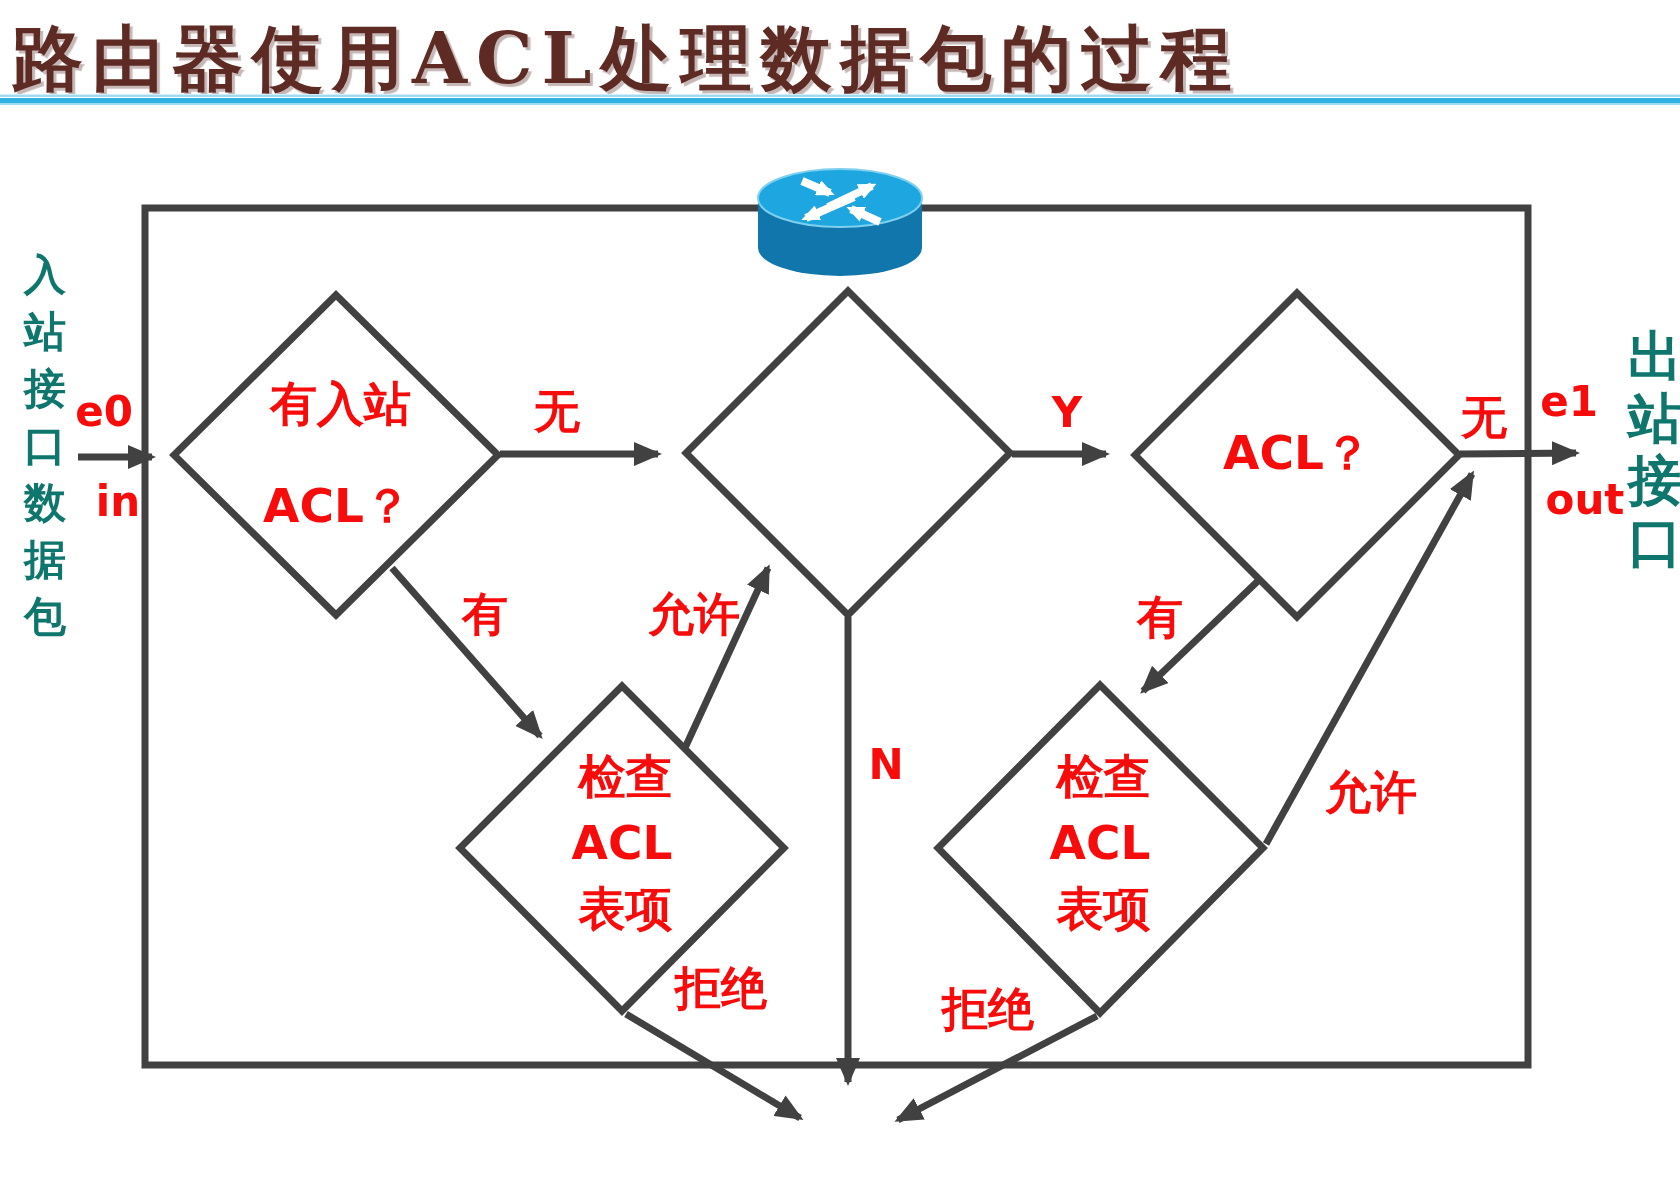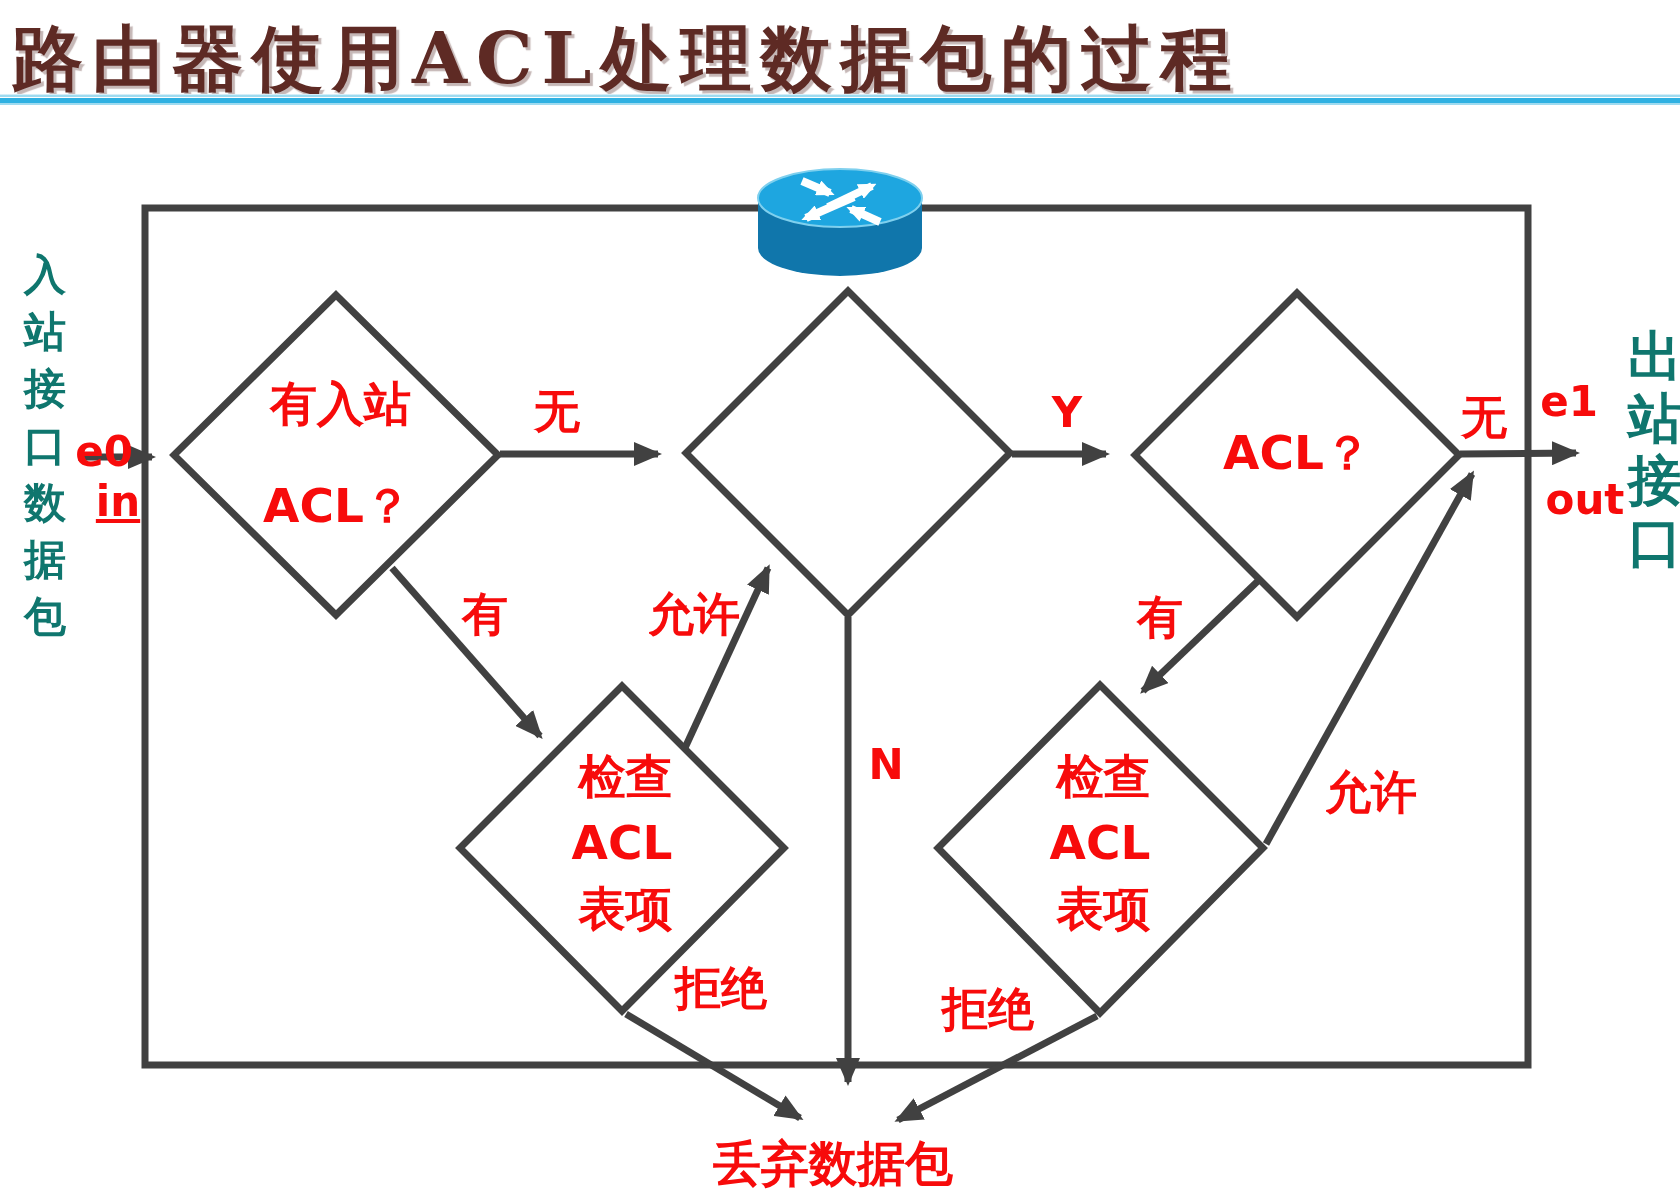--- a/index.html
+++ b/index.html
@@ -61,22 +61,22 @@
       <path d="M758,198 v50 a82,28 0 0 0 164,0 v-50 z" fill="#1076ab"></path>
       <ellipse cx="840" cy="198" rx="82" ry="29" fill="#1ea6e0" stroke="#7fd0ee" stroke-width="2"></ellipse>
       <line x1="828" y1="207" x2="872" y2="186" stroke="#ffffff" stroke-width="8" marker-end="url(#ahw)"></line>
       <line x1="854" y1="197" x2="806" y2="218" stroke="#ffffff" stroke-width="8" marker-end="url(#ahw)"></line>
       <line x1="802" y1="181" x2="830" y2="193" stroke="#ffffff" stroke-width="8" marker-end="url(#ahw)"></line>
       <line x1="880" y1="222" x2="851" y2="209" stroke="#ffffff" stroke-width="8" marker-end="url(#ahw)"></line>
     </g>
   </svg>
 
   <div class="vlbl" style="left:22px;top:246px;font-size:42px;line-height:57px;">入站接口数据包</div>
-  <div class="lbl" style="left:104px;top:412px;font-size:42px;margin-top:40px;">e0</div>
-  <div class="lbl" style="left:118px;top:502px;font-size:42px;text-decoration:underline;">in</div>
+  <div class="lbl" style="left:104px;top:412px;font-size:42px;">e0</div>
+  <div class="lbl" style="left:118px;top:502px;font-size:42px;">in</div>
 
   <div class="vlbl" style="left:1616px;top:326px;font-size:54px;line-height:62px;margin-left:12px;">出站接口</div>
   <div class="lbl" style="left:1569px;top:402px;font-size:42px;">e1</div>
   <div class="lbl" style="left:1585px;top:500px;font-size:42px;">out</div>
 
   <div class="node-label" style="left:337px;top:455px;font-size:47px;line-height:102px;">
     <div>有入站</div>
     <div>ACL？</div>
   </div>
   <div class="node-label" style="left:1297px;top:453px;font-size:47px;line-height:102px;">
@@ -97,15 +97,14 @@
   <div class="lbl" style="left:1067px;top:413px;font-size:42px;">Y</div>
   <div class="lbl" style="left:1484px;top:417px;font-size:46px;">无</div>
   <div class="lbl" style="left:485px;top:614px;font-size:46px;">有</div>
   <div class="lbl" style="left:694px;top:614px;font-size:46px;">允许</div>
   <div class="lbl" style="left:886px;top:765px;font-size:42px;">N</div>
   <div class="lbl" style="left:1160px;top:617px;font-size:46px;">有</div>
   <div class="lbl" style="left:1371px;top:792px;font-size:46px;">允许</div>
   <div class="lbl" style="left:721px;top:988px;font-size:46px;">拒绝</div>
   <div class="lbl" style="left:988px;top:1009px;font-size:46px;">拒绝</div>
 
-  <div class="lbl" style="left:833px;top:1163px;font-size:48px;">丢弃数据包</div>
 
 </div>
 
 </body></html>

